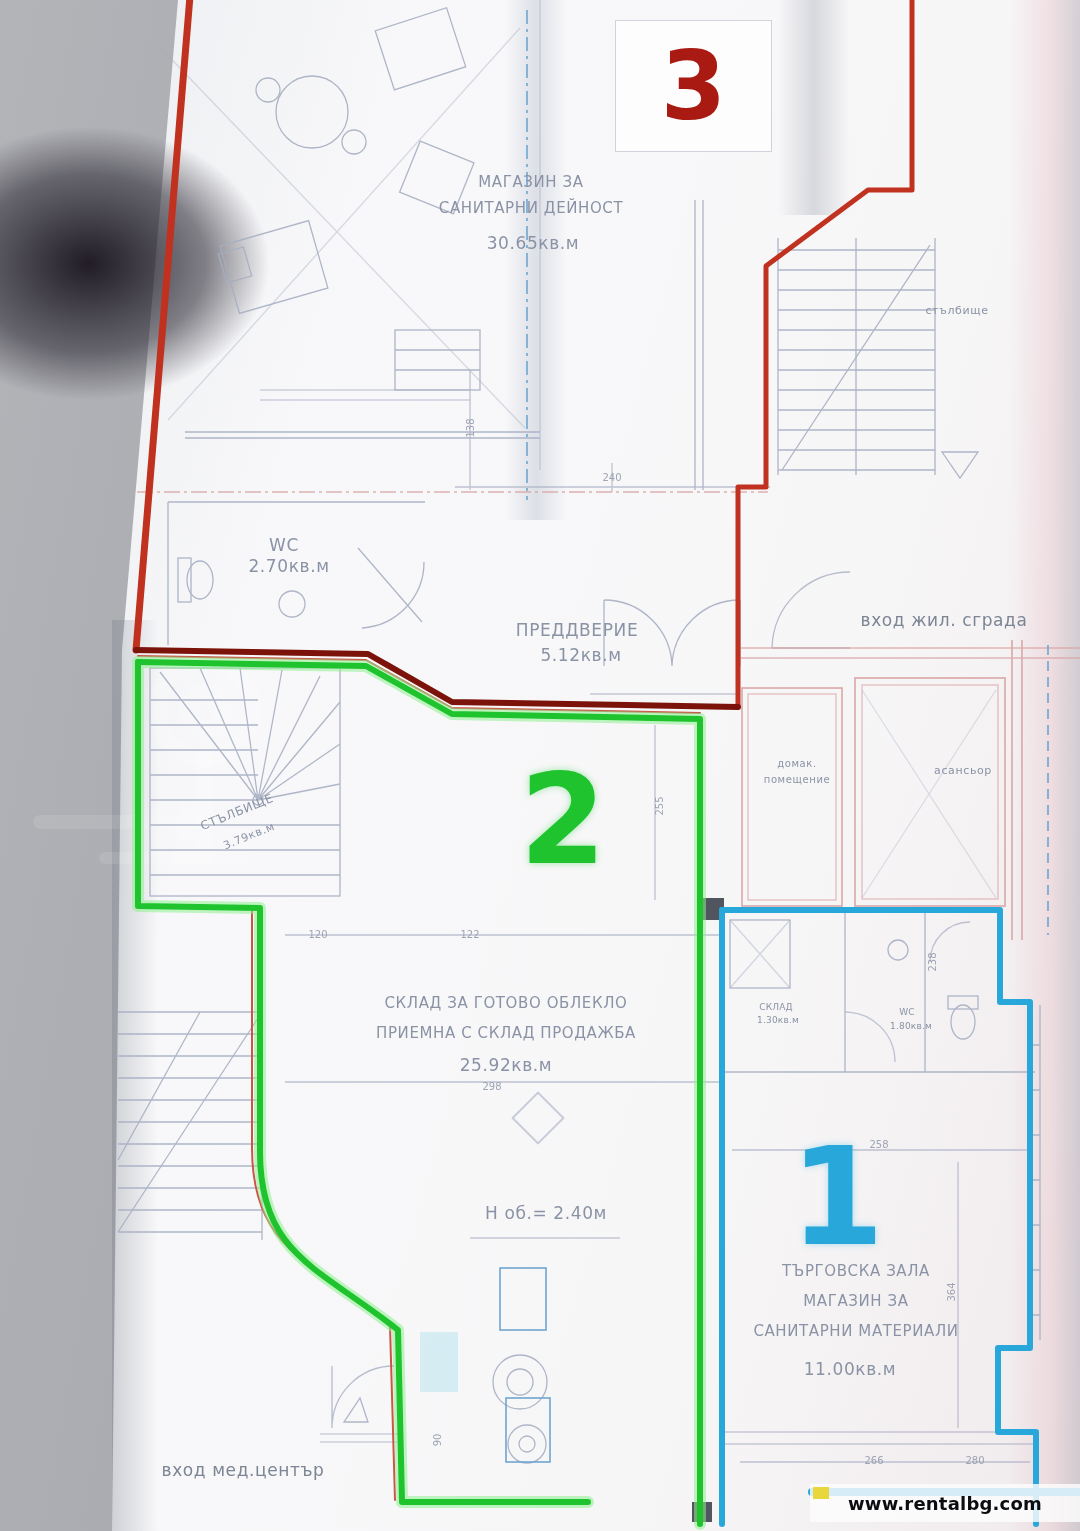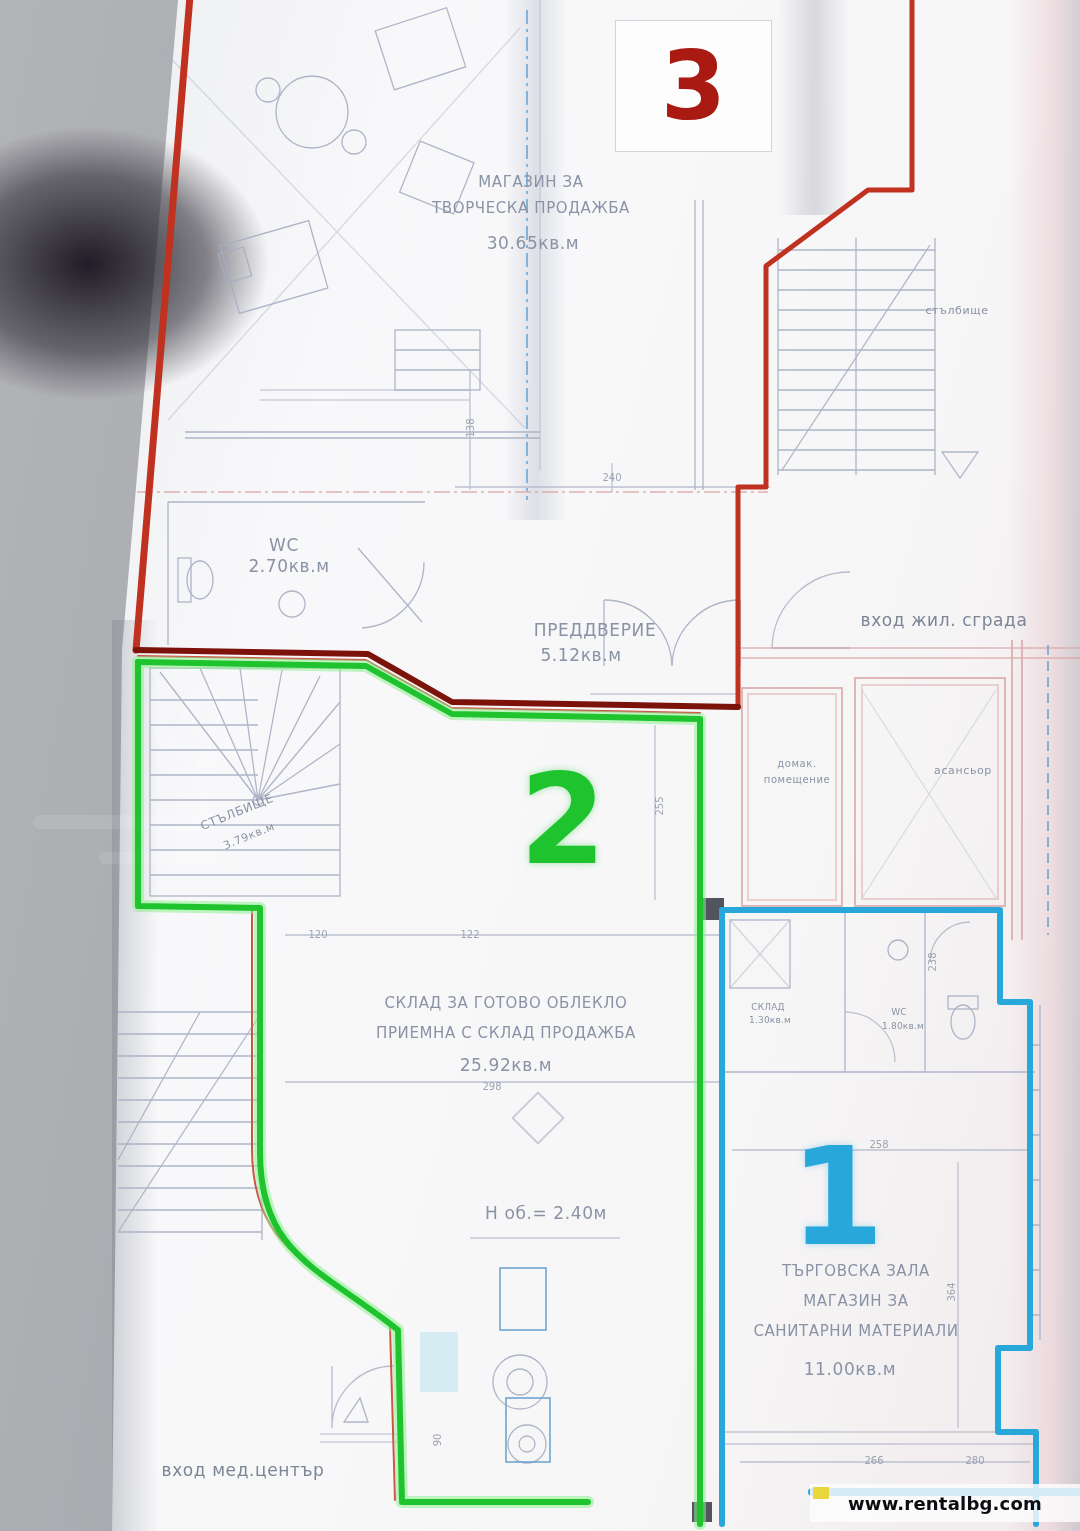--- a/index.html
+++ b/index.html
@@ -26,21 +26,21 @@
     position:absolute;left:-90px;top:60px;width:470px;height:370px;
     background:radial-gradient(ellipse 52% 50% at 38% 55%,rgba(22,17,28,.93) 0%,rgba(52,50,60,.6) 48%,rgba(90,90,98,0) 74%);
     pointer-events:none;
   }
   svg.plan{position:absolute;inset:0;}
   .lbl{
     position:absolute;transform:translate(-50%,-50%);
     color:#8a93a5;font-size:17px;letter-spacing:.6px;white-space:nowrap;
   }
   .lbl.big{font-size:15px;}
-  .lbl.sm{font-size:9px;letter-spacing:.2px;}
+  .lbl.sm{font-size:9px;letter-spacing:.2px;margin-left:8px;}
   .lbl.dark{color:#7c8594;}
   .dim{
     position:absolute;transform:translate(-50%,-50%);
     color:#8d96a8;font-size:10px;opacity:.85;white-space:nowrap;
   }
   .dim.v{transform:translate(-50%,-50%) rotate(-90deg);}
   .rot{transform:translate(-50%,-50%) rotate(-22deg);}
   .unit-num{position:absolute;display:flex;align-items:center;justify-content:center;font-weight:bold;}
   .num3-box{left:615px;top:20px;width:155px;height:130px;background:#fdfdfe;border:1px solid #d0d3da;}
   .num3-box span{font-size:94px;color:#a81a12;}
@@ -206,27 +206,27 @@
     </g>
 
     <g fill="none" stroke-linejoin="round" stroke-linecap="round" stroke="#27a7da">
       <path d="M722,910 L1000,910 L1000,1002 L1030,1002 L1030,1348 L998,1348 L998,1432 L1036,1432 L1036,1524" stroke-width="6" stroke="#27a7da"></path>
       <path d="M722,910 L722,1524" stroke-width="6" stroke="#27a7da"></path>
       <path d="M812,1492 H1080" stroke-width="8" stroke="#27a7da"></path>
     </g>
   </svg>
 
   <span class="lbl big" style="left:531px;top:182px">МАГАЗИН ЗА</span>
-  <span class="lbl big" style="left:531px;top:208px">ТВОРЧЕСКА ПРОДАЖБА</span>
+  <span class="lbl big" style="left:531px;top:208px">САНИТАРНИ ДЕЙНОСТ</span>
   <span class="lbl" style="left:533px;top:243px">30.65кв.м</span>
 
   <span class="lbl" style="left:284px;top:545px">WC</span>
   <span class="lbl" style="left:289px;top:566px">2.70кв.м</span>
 
-  <span class="lbl" style="left:595px;top:630px">ПРЕДДВЕРИЕ</span>
+  <span class="lbl" style="left:577px;top:630px">ПРЕДДВЕРИЕ</span>
   <span class="lbl" style="left:581px;top:655px">5.12кв.м</span>
 
   <span class="lbl dark" style="left:944px;top:620px">вход жил. сграда</span>
   <span class="lbl" style="left:957px;top:310px;font-size:11px">стълбище</span>
 
   <span class="lbl" style="left:797px;top:763px;font-size:10px">домак.</span>
   <span class="lbl" style="left:797px;top:779px;font-size:10px">помещение</span>
   <span class="lbl" style="left:963px;top:770px;font-size:11px">асансьор</span>
 
   <span class="lbl rot" style="left:237px;top:812px;font-size:12px">СТЪЛБИЩЕ</span>

